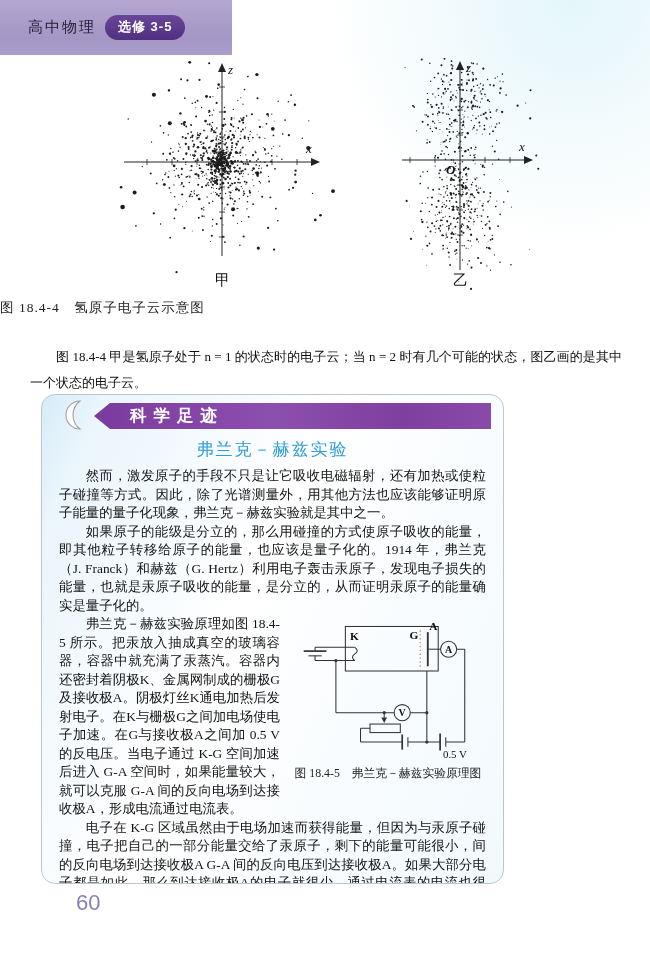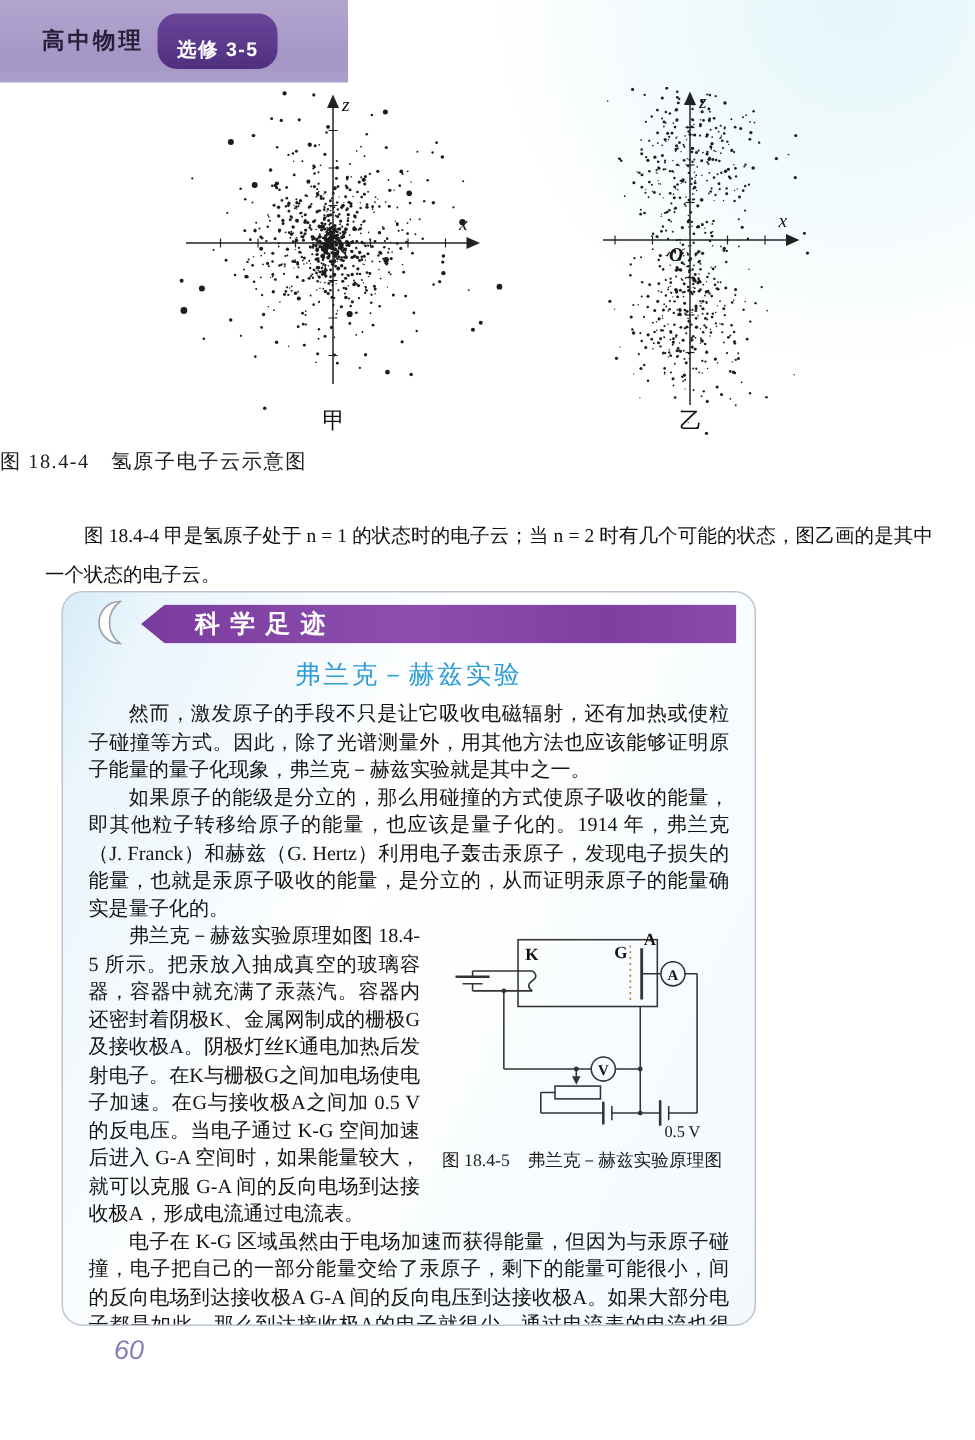--- a/index.html
+++ b/index.html
@@ -4,24 +4,24 @@
 <style>
   html,body{margin:0;padding:0;background:#9a9a9a;}
   .page{position:relative;width:650px;height:960px;margin:0 auto;background:#fff;
         background-image:radial-gradient(circle at 88% 0%, #e4f6fa 0%, rgba(255,255,255,0) 22%);
         font-family:"Liberation Serif","DejaVu Serif",serif;overflow:hidden;}
 
   
   .header-band{position:absolute;top:0;left:0;width:232px;height:55px;
     background:linear-gradient(180deg,#b3a6d0 0%,#a496c5 70%,#ab9ec9 100%);
     display:flex;align-items:center;gap:9px;padding-left:28px;box-sizing:border-box;}
-  .header-subject{font-family:"Liberation Sans",sans-serif;font-size:15px;font-weight:bold;
+  .header-subject{font-family:"Liberation Sans",sans-serif;font-size:15px;font-weight:normal;
     color:#26203a;letter-spacing:2px;}
   .header-badge{font-family:"Liberation Sans",sans-serif;background:linear-gradient(180deg,#6a4699,#4f2f80);
-    color:#fff;font-size:13px;font-weight:bold;padding:15px 13px 4px;border-radius:13px;letter-spacing:1px;}
+    color:#fff;font-size:13px;font-weight:bold;padding:3px 13px 4px;border-radius:13px;letter-spacing:1px;}
 
   
   .figures{position:absolute;top:58px;left:0;width:100%;display:flex;justify-content:center;
     align-items:flex-end;gap:55px;}
   svg.cloud{display:block;}
   .fig-caption{position:absolute;top:299px;left:0;width:100%;text-align:left;font-size:13.5px;
     color:#1d1d1d;letter-spacing:1px;}
 
   
   .intro{position:absolute;top:331px;left:30px;width:592px;font-size:13px;line-height:26px;
@@ -39,21 +39,21 @@
     font-family:"Liberation Sans",sans-serif;}
   .crescent{position:absolute;left:-32px;top:-5px;width:32px;height:34px;}
   .sci-title{text-align:center;color:#2e9cd6;font-size:17px;font-weight:normal;
     margin:8px 0 4px;letter-spacing:2px;}
   .box-body{padding:2px 17px 0;font-size:13.4px;line-height:18.5px;color:#131313;text-align:justify;}
   .box-body p{margin:0;text-indent:2em;}
   .fig-float{float:right;width:196px;margin:2px 0 2px 10px;text-align:center;}
   .fig-float svg{display:block;margin:0 auto;width:188px;height:144px;}
   .fig-float .cap{font-size:11.8px;color:#1d1d1d;margin-top:3px;text-indent:0;}
 
-  .page-num{position:absolute;left:76px;top:890px;font-size:18px;font-style:italic;
+  .page-num{position:absolute;left:76px;top:890px;font-size:22px;
     color:#8a7fb5;font-family:"Liberation Sans",sans-serif;}
 
   .axis-label{font-style:italic;font-size:13px;fill:#111;}
   .plot-name{font-size:15px;fill:#111;}
   .circ-label{font-size:12px;font-weight:bold;fill:#111;}
   .meter-label{font-size:10.5px;fill:#111;font-weight:bold;}
 </style>
 </head>
 <body>
 

